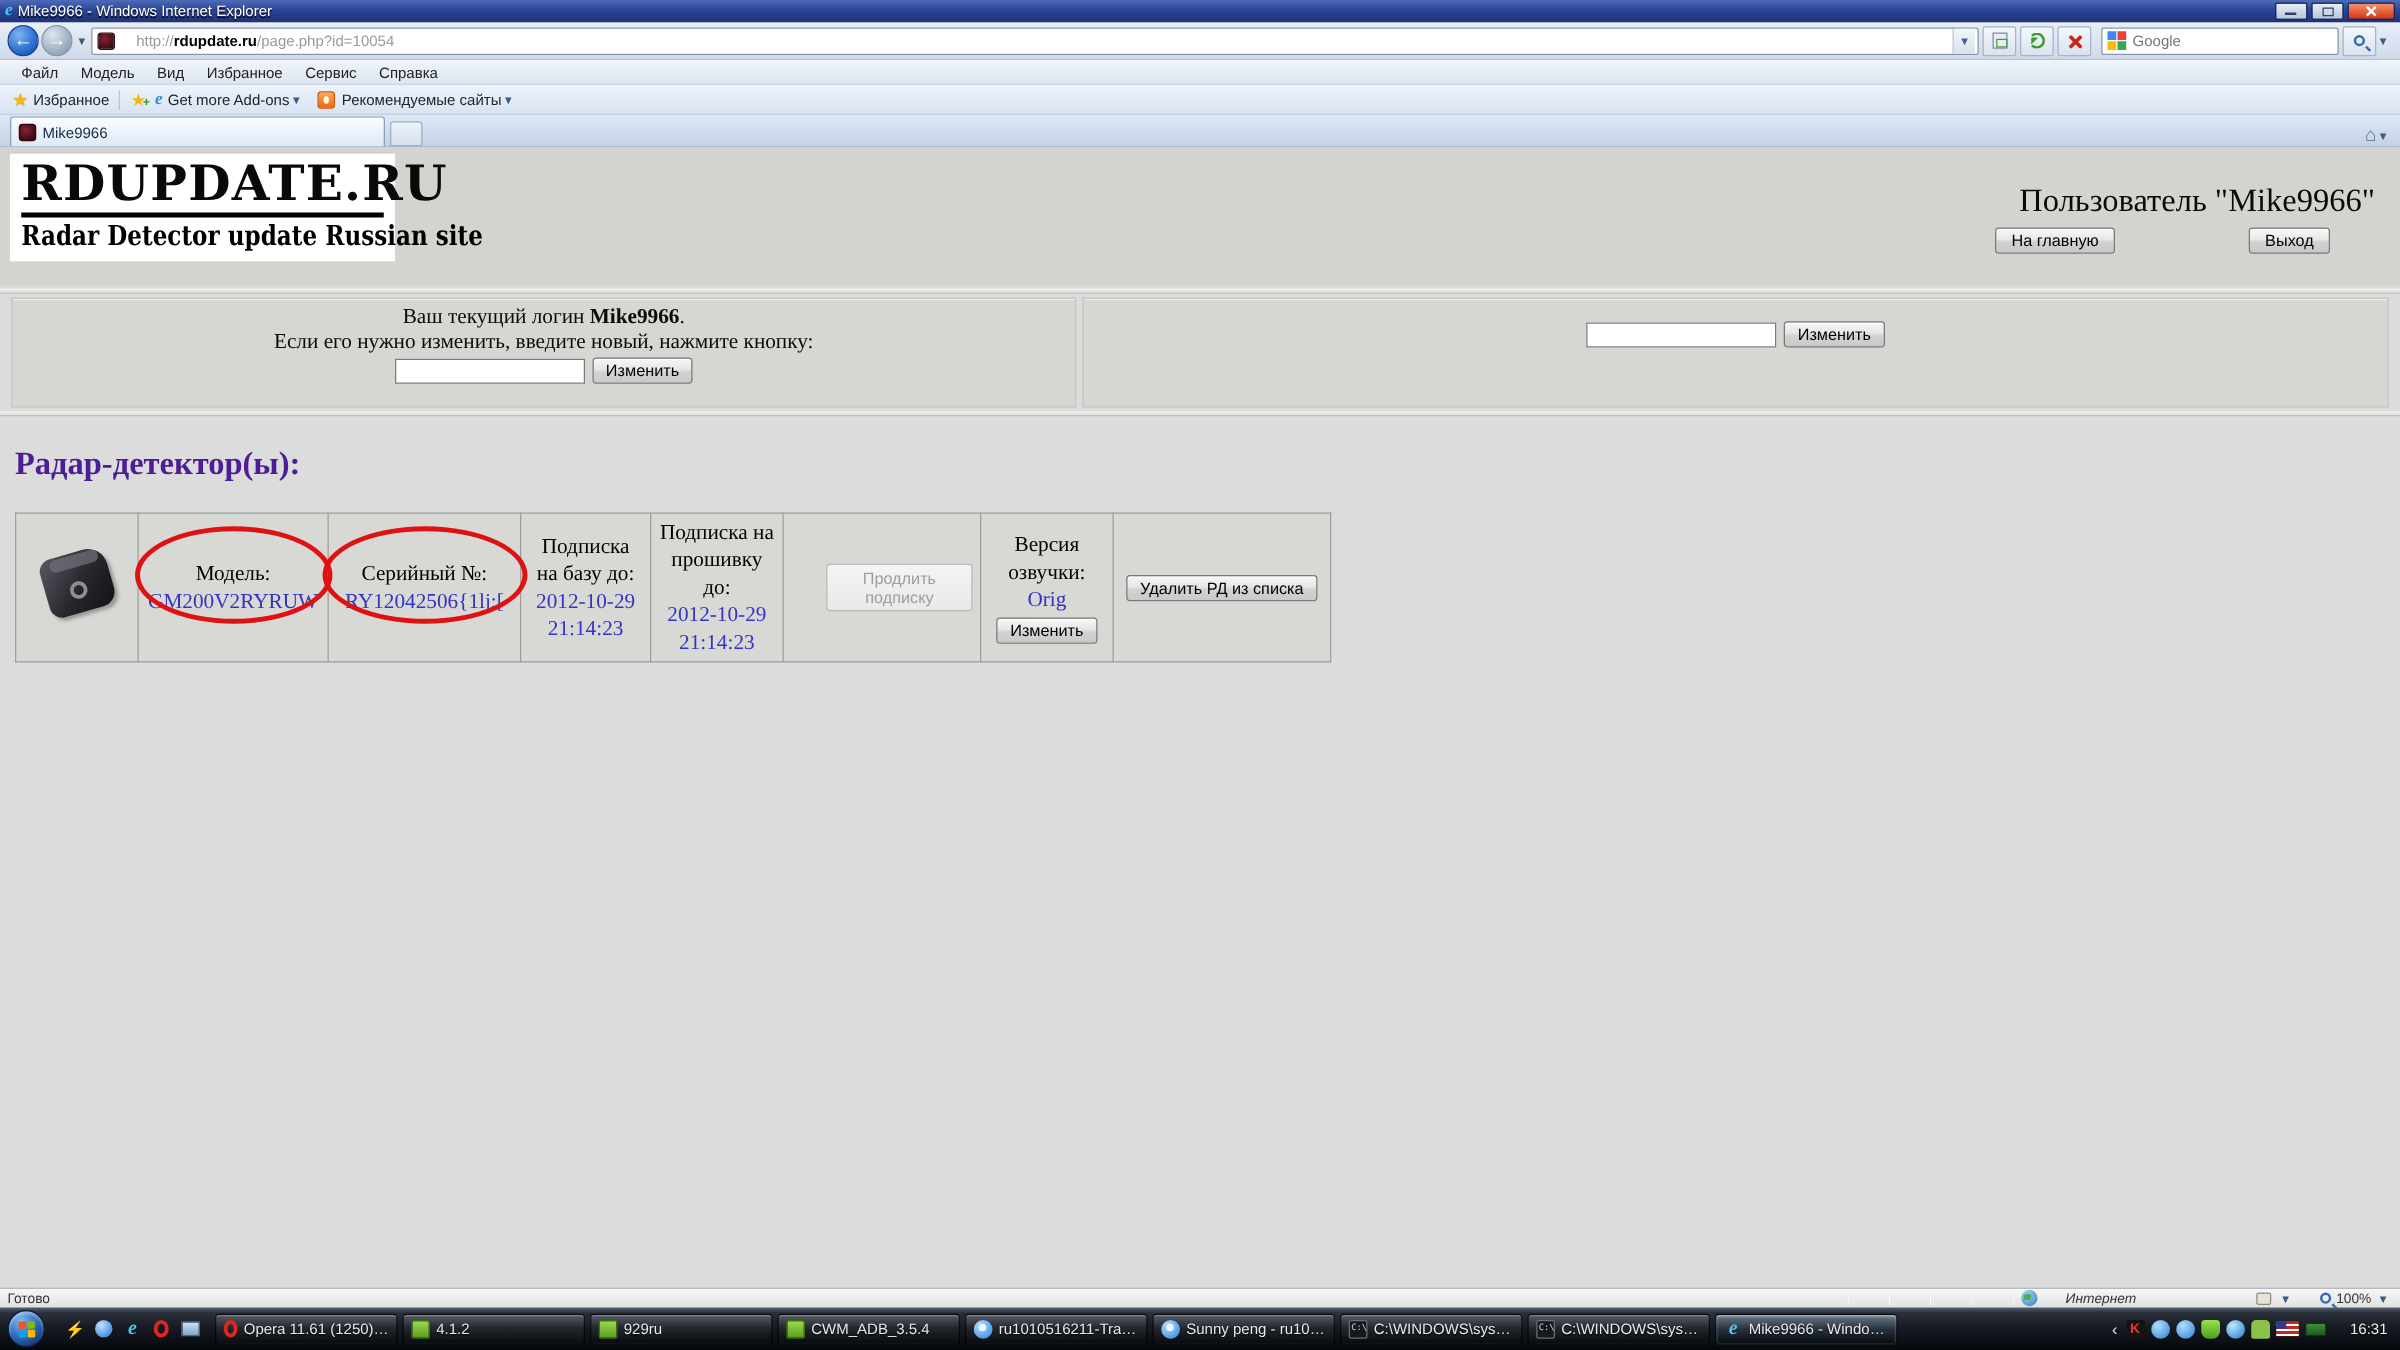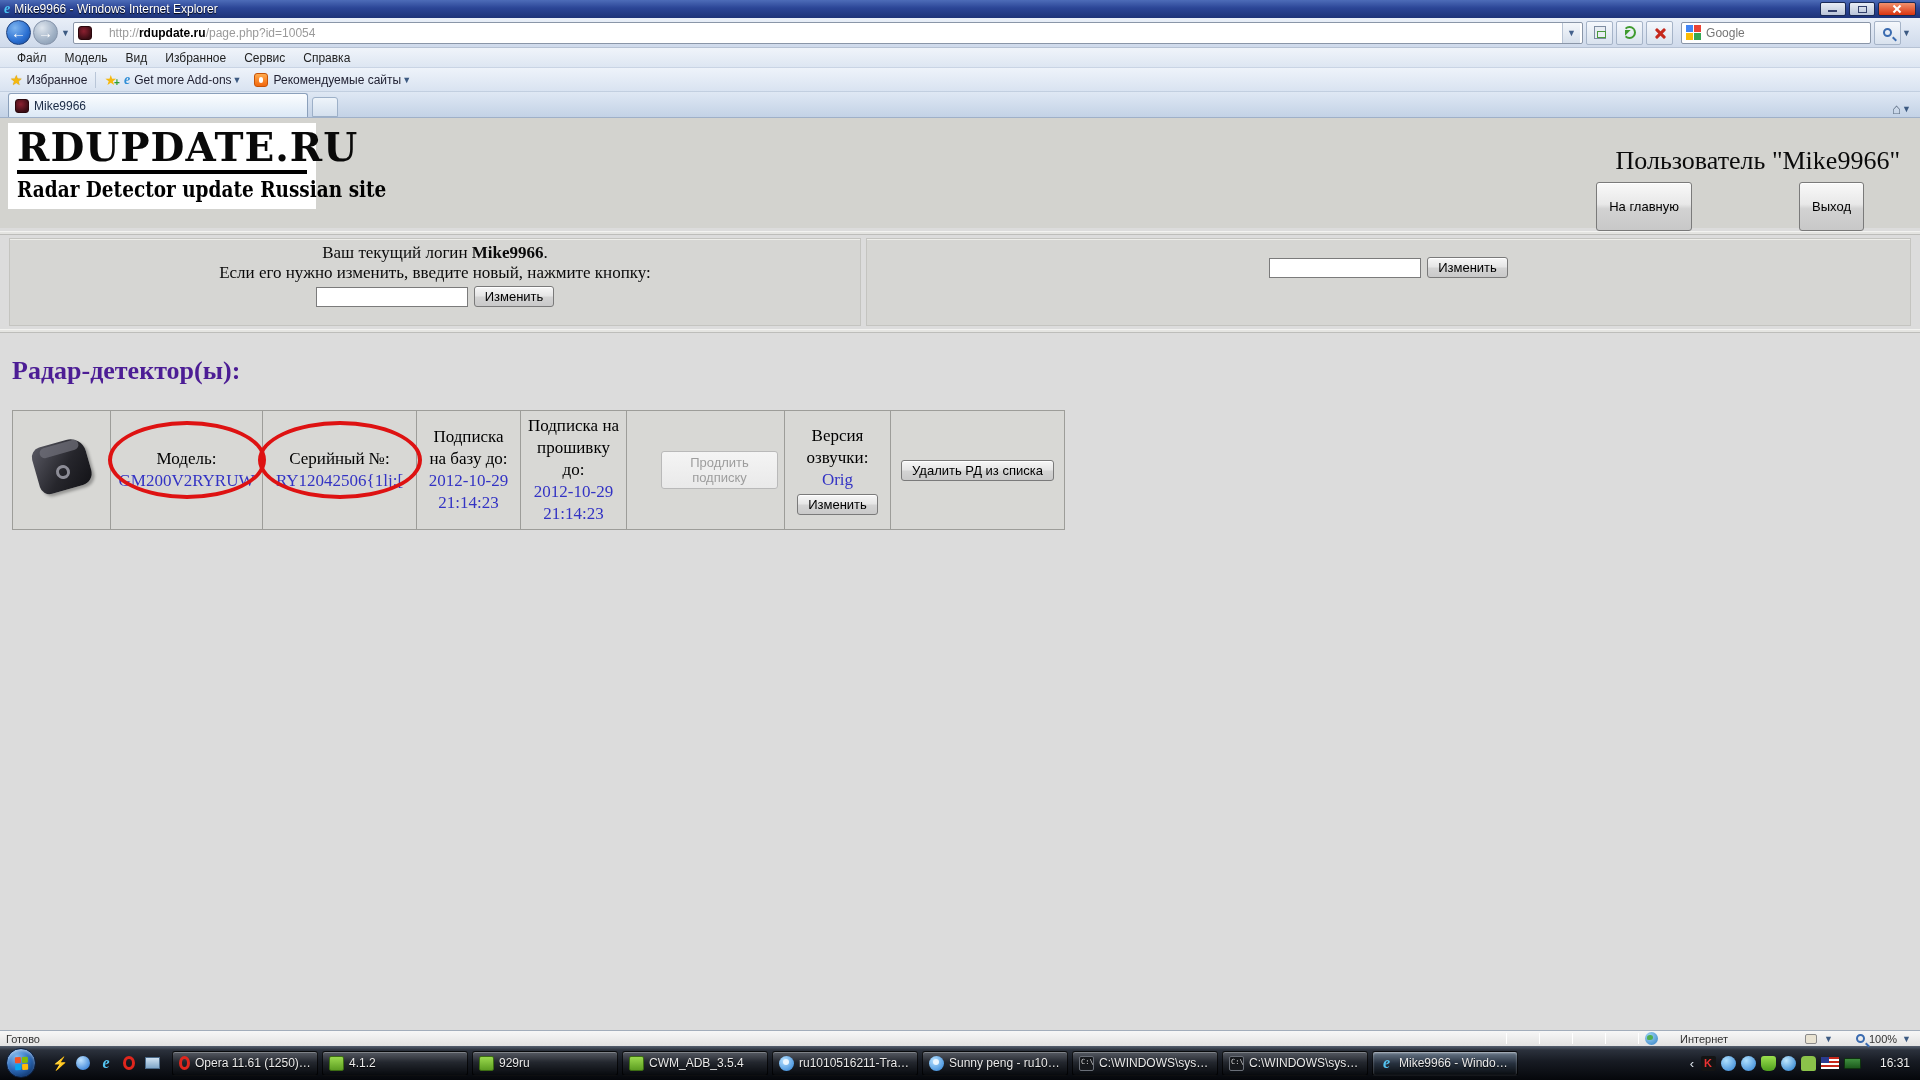--- a/index.html
+++ b/index.html
@@ -82,21 +82,21 @@
   
   .page { height:912px; background:#dcdcdc; position:relative; font-family:"Liberation Serif",serif; }
   .pg-header { height:110px; background:#d3d3cf; position:relative; }
   .logo-box { position:absolute; left:8px; top:5px; width:308px; height:86px; background:#fff; padding:2px 9px; }
   .logo-title { font-family:"DejaVu Serif",serif; font-weight:bold; font-size:39px; line-height:45px;
                 letter-spacing:1px; color:#090909; border-bottom:4px solid #000; white-space:nowrap; }
   .logo-sub { font-family:"DejaVu Serif",serif; font-weight:bold; font-size:22px; line-height:30px;
               transform:scaleX(.84); transform-origin:left; white-space:nowrap; }
   .user-label { position:absolute; right:20px; top:28px; font-size:26px; color:#0a0a0a; }
   .hdr-btn { position:absolute; top:64px; font-family:"Liberation Sans",sans-serif; font-size:13px;
-             border:1px solid #7a7a7a; border-radius:3px; padding:16px 12px;
+             border:1px solid #7a7a7a; border-radius:3px; padding:2px 12px;
              background:linear-gradient(180deg,#f9f9f9,#e8e8e8 45%,#d2d2d2 55%,#c8c8c8); box-shadow:inset 0 1px 0 #fff; }
   .groove { height:4px; border-top:1px solid #f2f2f0; border-bottom:1px solid #bdbdba; background:#e4e4e1; margin:3px 0; }
 
   .panels { display:flex; gap:5px; margin:2px 9px; height:88px; }
   .panel { background:#d6d6d3; border:1px solid #c4c4c0; box-shadow:inset 0 1px 0 #eeeeea;
            text-align:center; font-size:17px; color:#0a0a0a; }
   .panel.login { flex:0 0 852px; padding-top:4px; }
   .panel.pwd { flex:1; padding-top:15px; }
   .panel .row { margin-top:3px; display:flex; justify-content:center; align-items:center; gap:6px; }
   .panel input[type=text] { width:152px; height:20px; border:1px solid #7b7b7b; background:#fff; }
@@ -130,21 +130,21 @@
   .ellipse.model { left:96px; top:11px; width:158px; height:78px; }
   .ellipse.serial { left:246px; top:11px; width:164px; height:78px; }
 
   
   .statusbar { height:16px; background:linear-gradient(180deg,#f7f7f7,#e2e2e2); border-top:1px solid #a2adbb;
                display:flex; align-items:center; font-size:11px; color:#333; padding:0 6px;justify-content:space-between; }
   .sb-right { margin-left:auto; display:flex; align-items:center; gap:6px; }
   .tick { width:1px; height:11px; background:#c2c2c2; border-right:1px solid #fff; margin-left:26px; }
   .globe { width:13px; height:13px; border-radius:50%; background:radial-gradient(circle at 35% 30%,#9fd4f5,#2f7fc4); position:relative; }
   .globe::after { content:""; position:absolute; left:2px; top:3px; width:6px; height:5px; background:#4fae4f; border-radius:50% 40% 50% 30%; }
-  .sb-zone { margin-right:71px; display:flex; align-items:center; gap:22px; }
+  .sb-zone { margin-right:90px; display:flex; align-items:center; gap:22px;font-style:italic; }
   .lockic { width:12px; height:10px; border:1px solid #8a8a8a; background:#e9e3d2; border-radius:2px; }
   .sb-zoom { display:flex; align-items:center; gap:4px; margin-left:14px; }
 
   
   .taskbar { height:34px; background:linear-gradient(180deg,#566070 0%,#2b313c 12%,#171b23 45%,#05070b 100%);
              display:flex; align-items:center; padding:0 4px; color:#e9e9e9; }
   .orb { width:30px; height:30px; border-radius:50%; margin:0 6px 0 2px; flex:none;
          background:radial-gradient(circle at 35% 28%,#7fb9ef 0%,#2f6fc0 45%,#0c2f63 85%); border:1px solid #0a1d3c;
          display:flex; align-items:center; justify-content:center; box-shadow:inset 0 2px 3px rgba(255,255,255,.5); }
   .winflag { width:13px; height:13px; display:grid; grid-template-columns:6px 6px; grid-gap:1px; transform:rotate(-2deg); }

